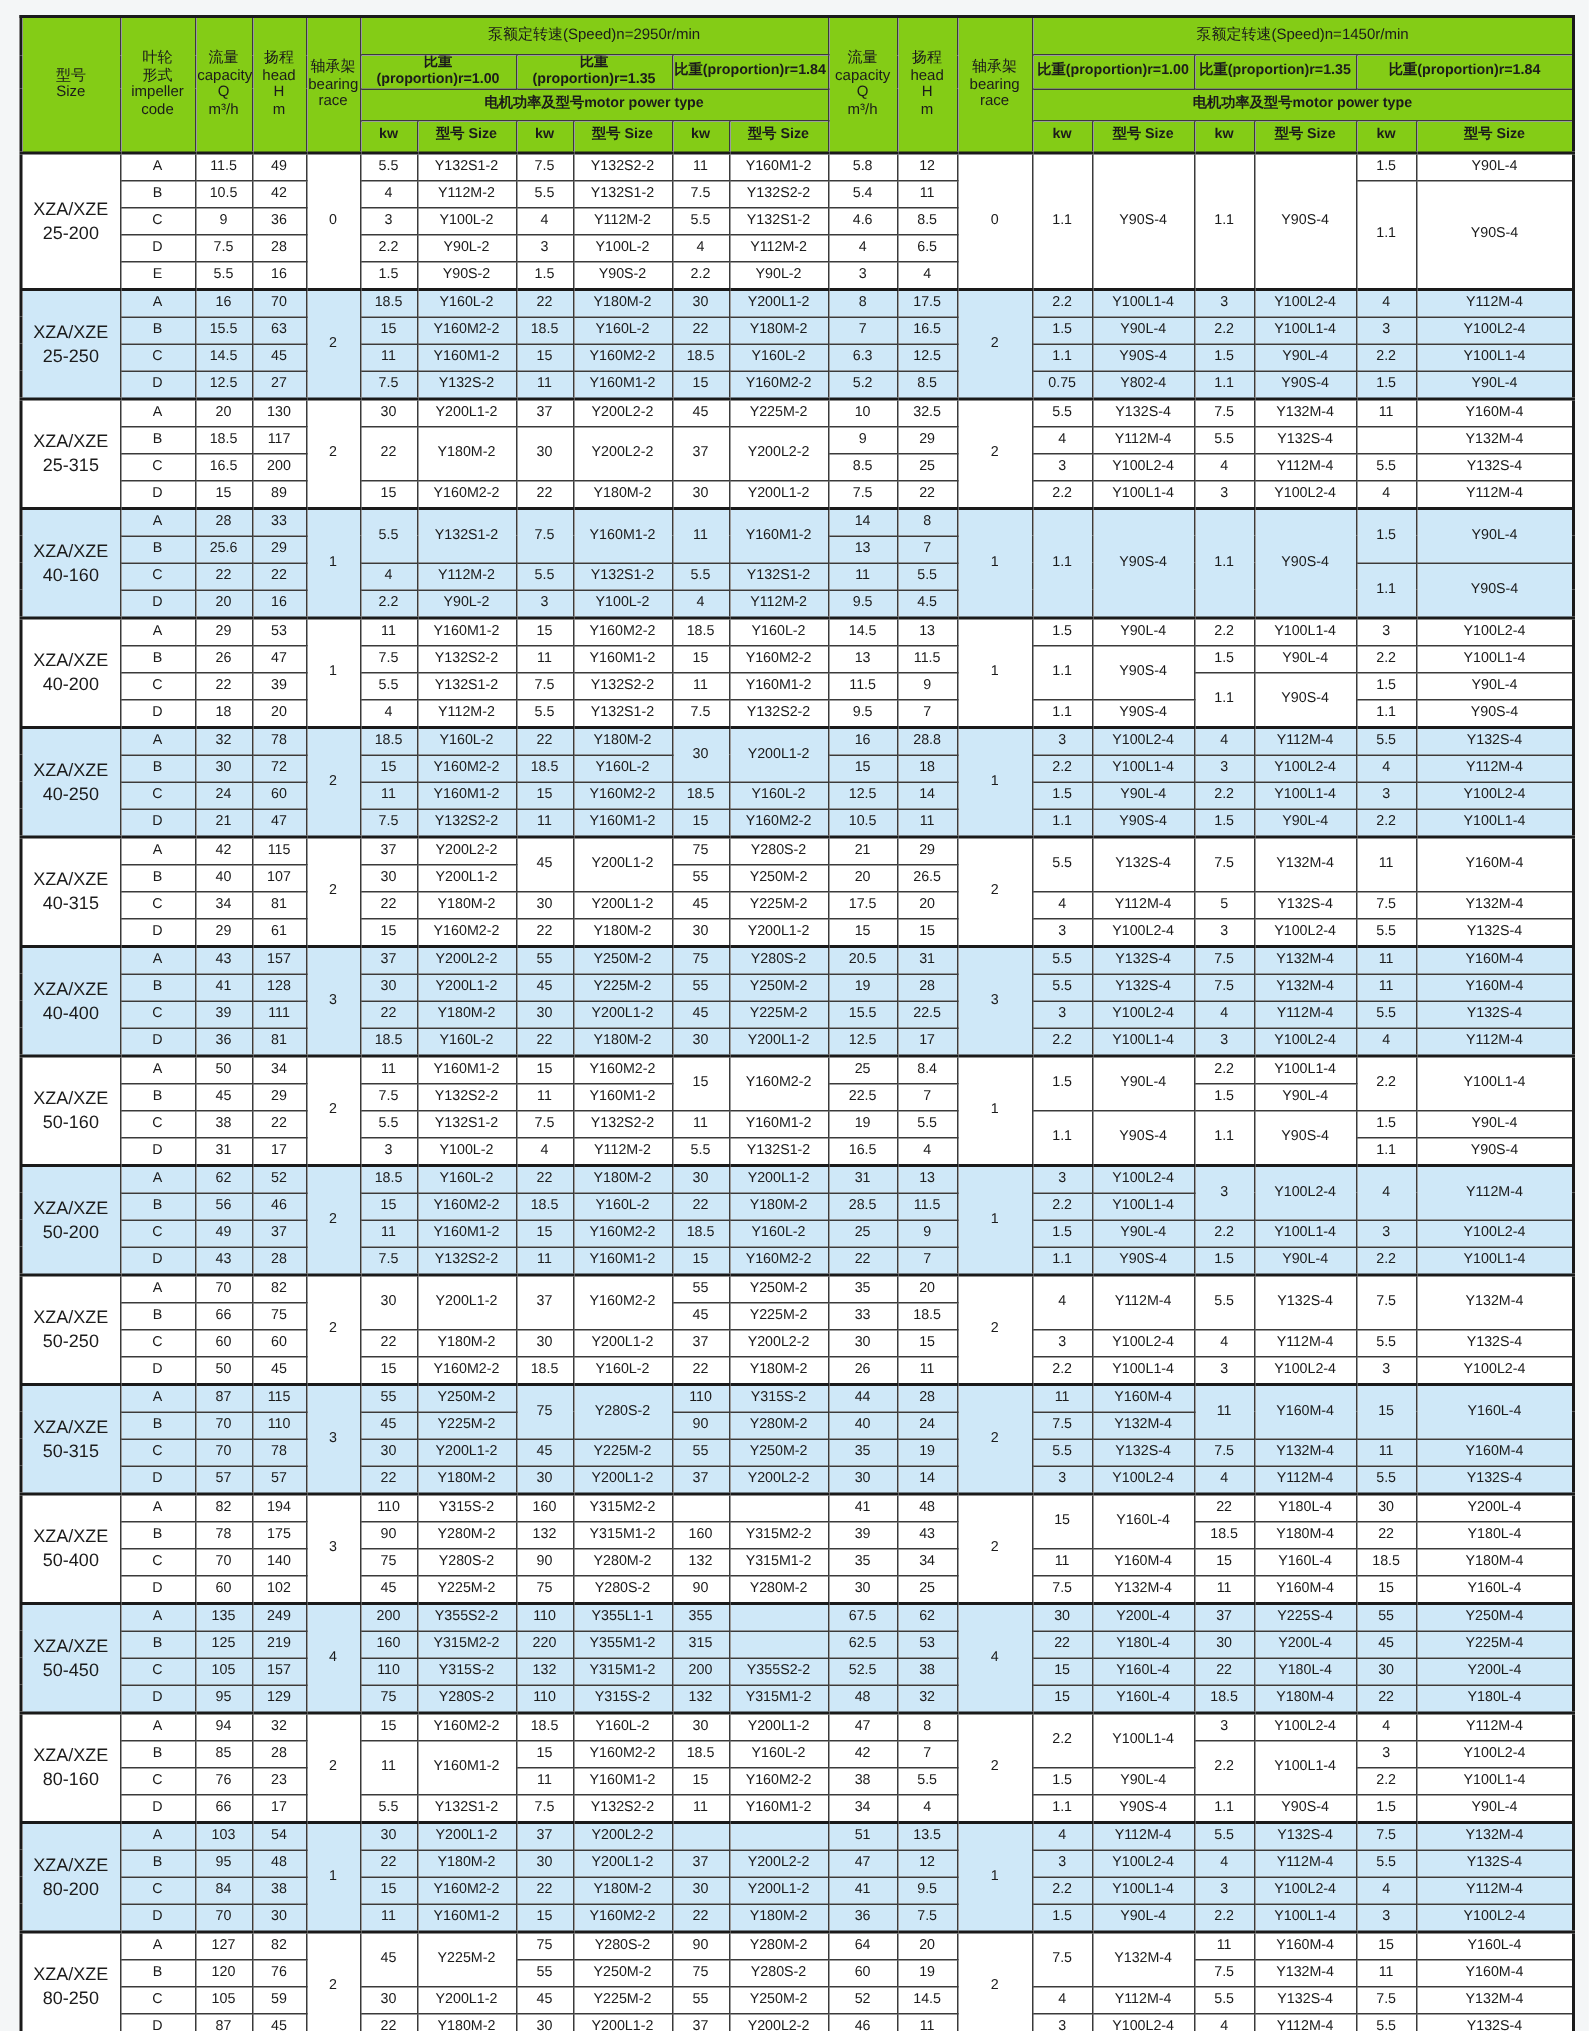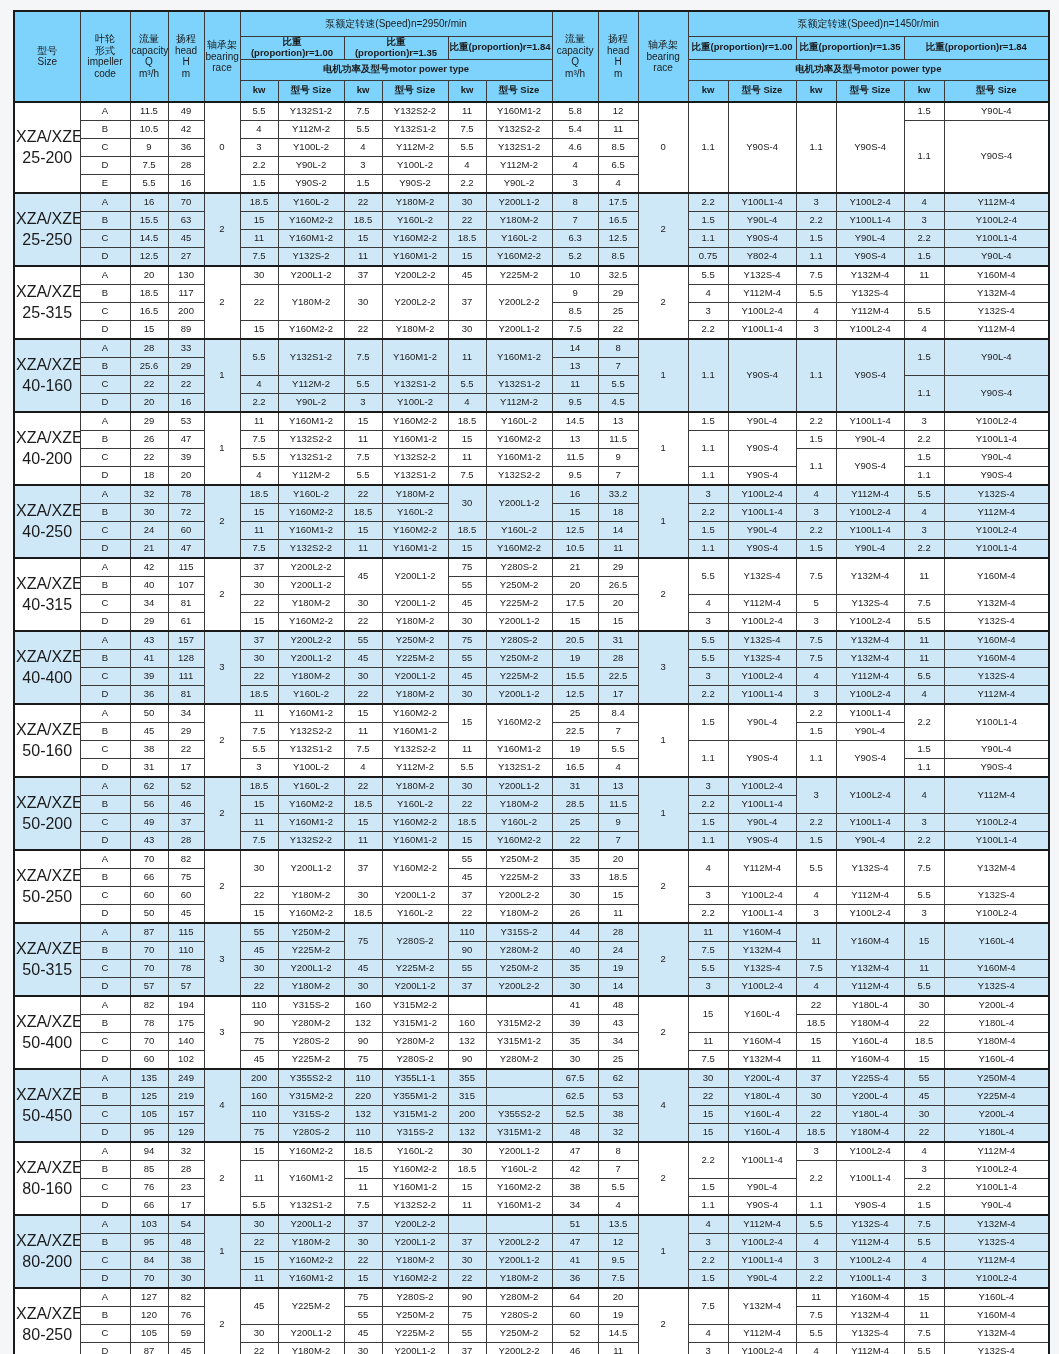--- a/index.html
+++ b/index.html
@@ -1,25 +1,25 @@
 <!DOCTYPE html>
 <html><head>
 <meta charset="utf-8">
 <style>
   html,body{margin:0;padding:0;background:#f4f6f7;}
   body{width:1059px;height:1354px;font-family:"Liberation Sans","DejaVu Sans",sans-serif;color:#1b1b1b;box-sizing:border-box;}
   .page{padding:10px 12px 0 13px;}
   table{border-collapse:collapse;table-layout:fixed;width:1035px;border:2px solid #1a1a1a;background:#fff;}
   th,td{border:1px solid #3a3a3a;text-align:center;vertical-align:middle;padding:0 1px;overflow:hidden;}
-  thead th{background:#7dd3fc;font-weight:normal;font-size:10px;line-height:1.15;white-space:pre-line;}
+  thead th{background:#84cc16;font-weight:normal;font-size:10px;line-height:1.15;white-space:pre-line;}
   thead .sub{font-size:9.5px;font-weight:bold;}
   tbody td{height:17px;font-size:9.5px;line-height:1.05;white-space:nowrap;}
   tbody tr.shaded td{background:#cfe8f8;}
   tbody tr.group-start td{border-top:2px solid #1a1a1a;}
-  td.size-cell{font-size:16px;white-space:pre-line;line-height:1.35;background:#fff;}
+  td.size-cell{font-size:12px;white-space:pre-line;line-height:1.35;background:#fff;}
   tr.shaded td.size-cell{background:#cfe8f8;}
 </style>
 </head>
 <body>
 
 <div class="page">
   <table>
     <colgroup>
       <col style="width:66px">
         <col style="width:50px">
@@ -475,21 +475,21 @@
           <td>32</td>
           <td>78</td>
           <td rowspan="4">2</td>
           <td>18.5</td>
           <td>Y160L-2</td>
           <td>22</td>
           <td>Y180M-2</td>
           <td rowspan="2">30</td>
           <td rowspan="2">Y200L1-2</td>
           <td>16</td>
-          <td>33.2</td>
+          <td>28.8</td>
           <td rowspan="4">1</td>
           <td>3</td>
           <td>Y100L2-4</td>
           <td>4</td>
           <td>Y112M-4</td>
           <td>5.5</td>
           <td>Y132S-4</td>
         </tr>
         <tr class="shaded">
           <td>B</td>

